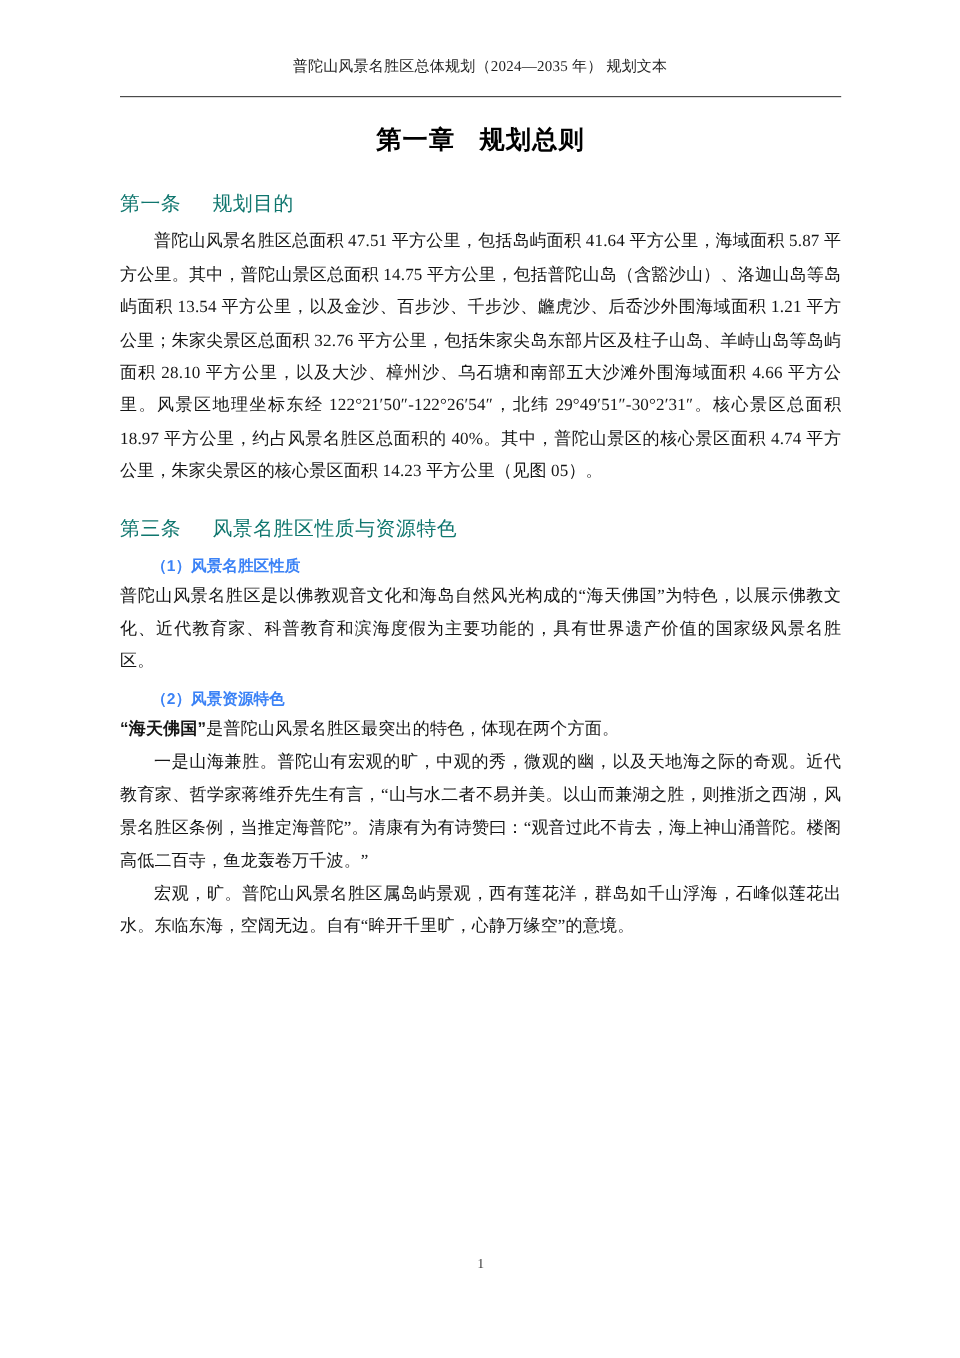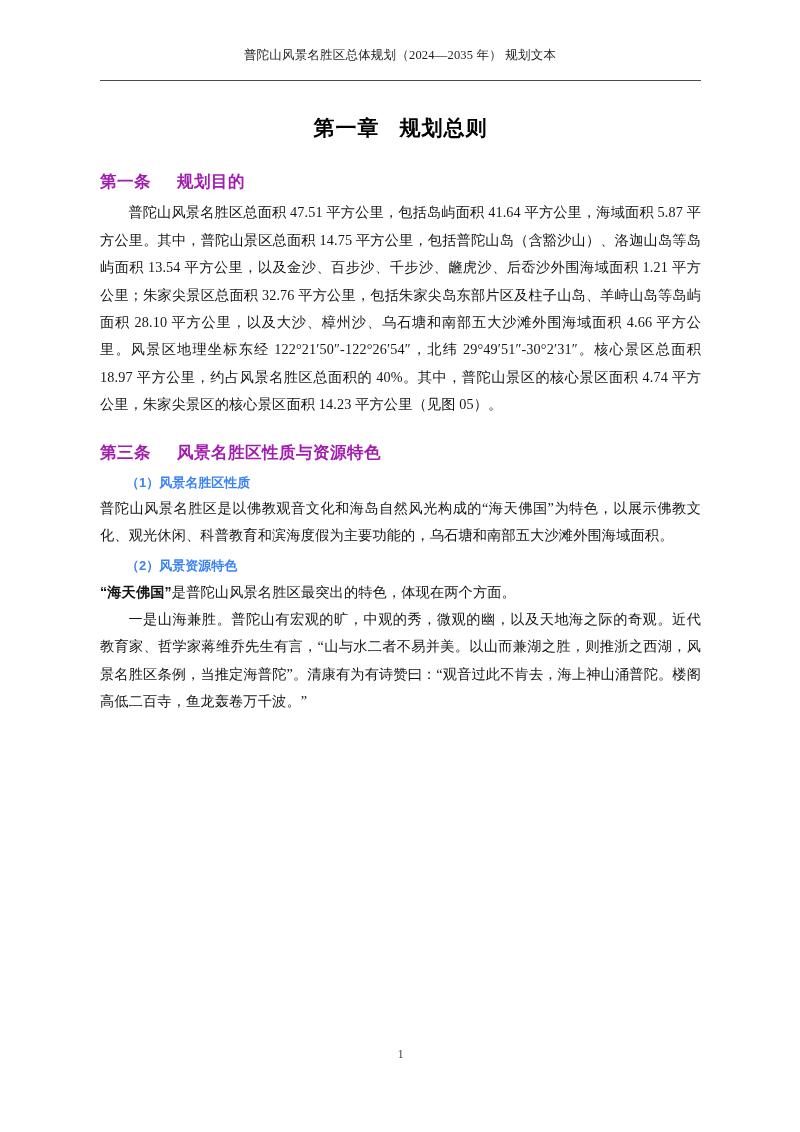--- a/index.html
+++ b/index.html
@@ -43,21 +43,21 @@
     top: 80px;
     left: 100px;
     width: 601px;
     height: 1px;
     background: #4a4a4a;
   }
 
   
   .content {
     position: absolute;
-    top: 104px;
+    top: 93px;
     left: 100px;
     width: 601px;
   }
 
   
   .chapter-title {
     text-align: center;
     font-family: "Liberation Sans", "DejaVu Sans", sans-serif;
     font-weight: bold;
     font-size: 21px;
@@ -67,24 +67,24 @@
     letter-spacing: 1px;
   }
   .chapter-title .ct-gap {
     display: inline-block;
     width: 20px;
   }
 
   
   .article-heading {
     font-family: "Liberation Sans", "DejaVu Sans", sans-serif;
-    font-weight: bold;
+    font-weight: normal;
     font-size: 16.5px;
     line-height: 1.45;
-    color: #a21caf;
+    color: #0f766e;
     margin: 22px 0 6px 0;
     letter-spacing: 0.5px;
     white-space: nowrap;
   }
   .article-heading .ah-gap {
     display: inline-block;
     width: 26px;
   }
 
   
@@ -153,26 +153,27 @@
       <span>第一条</span><span class="ah-gap"></span><span>规划目的</span>
     </h2>
 
     <p class="body-text">普陀山风景名胜区总面积 47.51 平方公里，包括岛屿面积 41.64 平方公里，海域面积 5.87 平方公里。其中，普陀山景区总面积 14.75 平方公里，包括普陀山岛（含豁沙山）、洛迦山岛等岛屿面积 13.54 平方公里，以及金沙、百步沙、千步沙、虪虎沙、后岙沙外围海域面积 1.21 平方公里；朱家尖景区总面积 32.76 平方公里，包括朱家尖岛东部片区及柱子山岛、羊峙山岛等岛屿面积 28.10 平方公里，以及大沙、樟州沙、乌石塘和南部五大沙滩外围海域面积 4.66 平方公里。风景区地理坐标东经 122°21′50″-122°26′54″，北纬 29°49′51″-30°2′31″。核心景区总面积 18.97 平方公里，约占风景名胜区总面积的 40%。其中，普陀山景区的核心景区面积 4.74 平方公里，朱家尖景区的核心景区面积 14.23 平方公里（见图 05）。</p>
 
     <h2 class="article-heading">
       <span>第三条</span><span class="ah-gap"></span><span>风景名胜区性质与资源特色</span>
     </h2>
 
     <div class="sub-heading">（1）风景名胜区性质</div>
-    <p class="body-text no-indent">普陀山风景名胜区是以佛教观音文化和海岛自然风光构成的“海天佛国”为特色，以展示佛教文化、观光休闲、科普教育和滨海度假为主要功能的，乌石塘和南部五大沙滩外围海域面积。</p>
+    <p class="body-text no-indent">普陀山风景名胜区是以佛教观音文化和海岛自然风光构成的“海天佛国”为特色，以展示佛教文化、近代教育家、科普教育和滨海度假为主要功能的，具有世界遗产价值的国家级风景名胜区。</p>
 
     <div class="sub-heading">（2）风景资源特色</div>
     <p class="body-text no-indent"><b class="bold">“海天佛国”</b><span>是普陀山风景名胜区最突出的特色，体现在两个方面。</span></p>
 
     <p class="body-text">一是山海兼胜。普陀山有宏观的旷，中观的秀，微观的幽，以及天地海之际的奇观。近代教育家、哲学家蒋维乔先生有言，“山与水二者不易并美。以山而兼湖之胜，则推浙之西湖，风景名胜区条例，当推定海普陀”。清康有为有诗赞曰：“观音过此不肯去，海上神山涌普陀。楼阁高低二百寺，鱼龙轰卷万千波。”</p>
+    <p class="body-text">宏观，旷。普陀山风景名胜区属岛屿景观，西有莲花洋，群岛如千山浮海，石峰似莲花出水。东临东海，空阔无边。自有“眸开千里旷，心静万缘空”的意境。</p>
 
   </div>
 
   <div class="page-footer">
     <span class="folio">1</span>
   </div>
 
 </div>
 
 </body></html>

